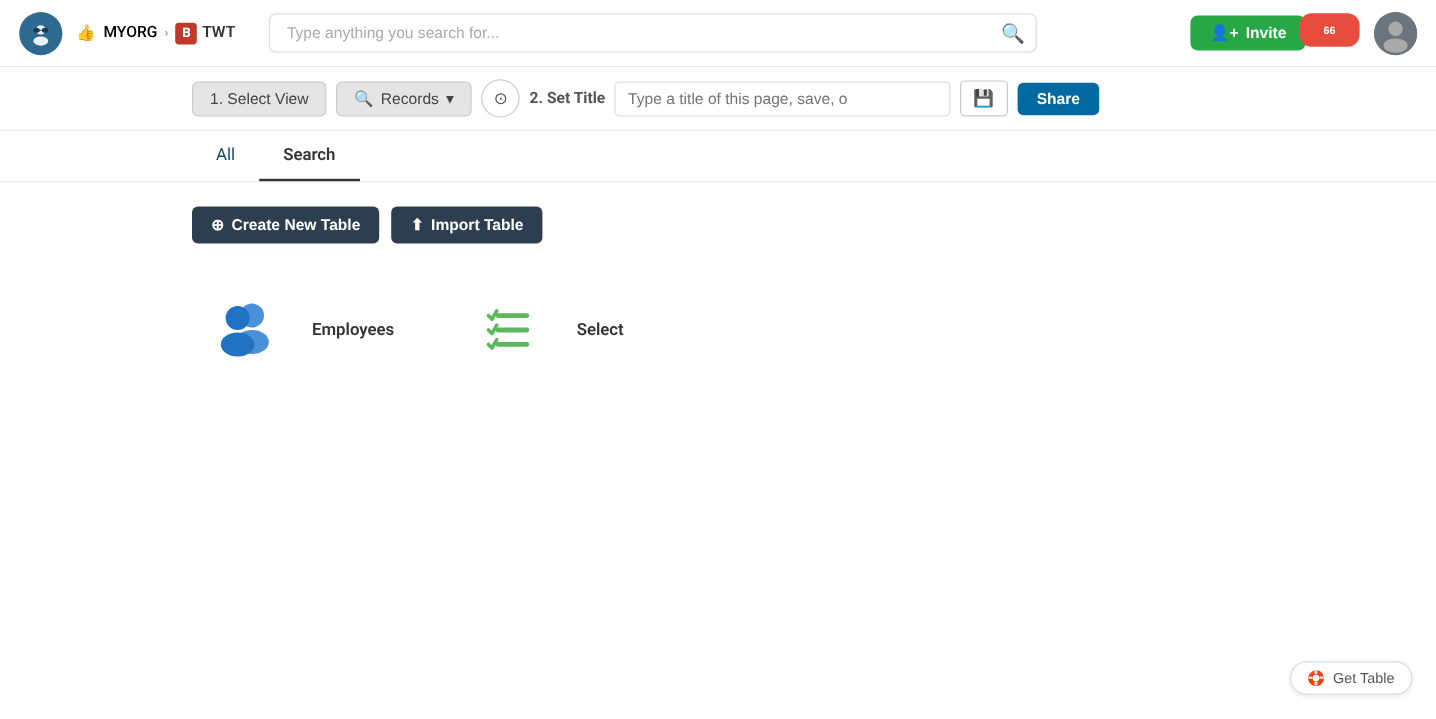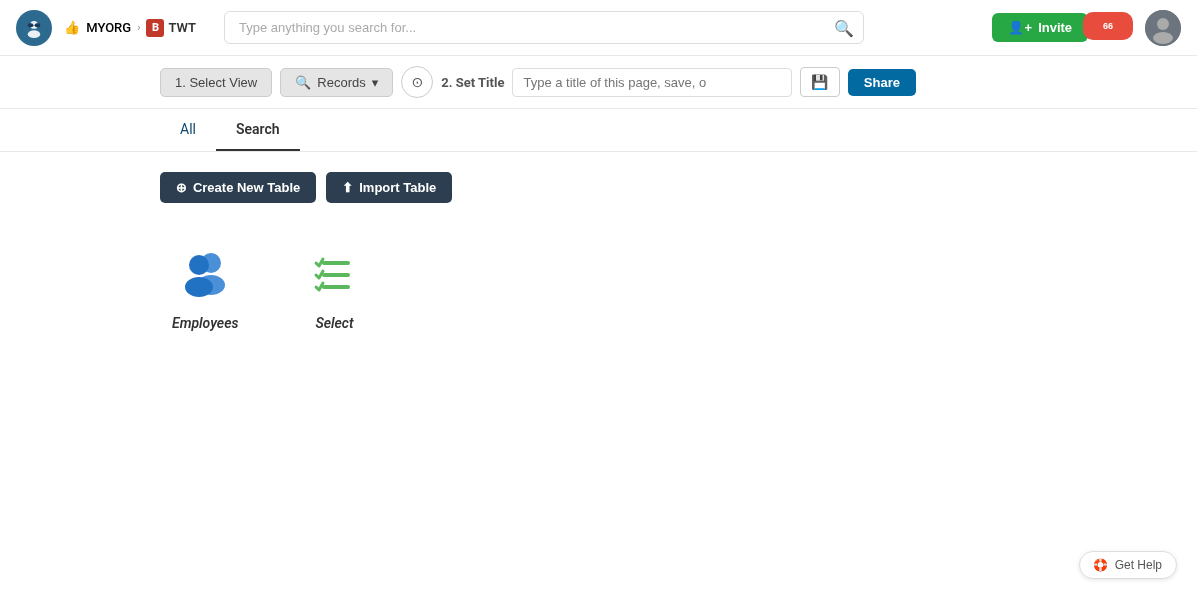--- a/index.html
+++ b/index.html
@@ -220,27 +220,26 @@
     }
 
     
     .tables-grid {
       display: flex;
       gap: 40px;
       flex-wrap: wrap;
     }
     .table-item {
       display: flex;
-      flex-direction: column;
+      flex-direction: row;
       align-items: center;
-      gap: 12px;
+      gap: 24px;
       cursor: pointer;
       padding: 12px;
       border-radius: 8px;
-      font-style: italic;
     }
     .table-icon {
       width: 64px; height: 56px;
       display: flex; align-items: center; justify-content: center;
     }
     .table-label {
       font-size: 14px;
       font-weight: 600;
       color: #333;
     }
@@ -387,15 +386,15 @@
         </svg>
       </div>
       <span class="table-label">Select</span>
     </div>
   </div>
 </div>
 
 <div class="bottom-help">
   <button class="help-btn">
     <span>🛟</span>
-    <span>Get Help</span>
+    <span>Get Table</span>
   </button>
 </div>
 
 </body></html>

